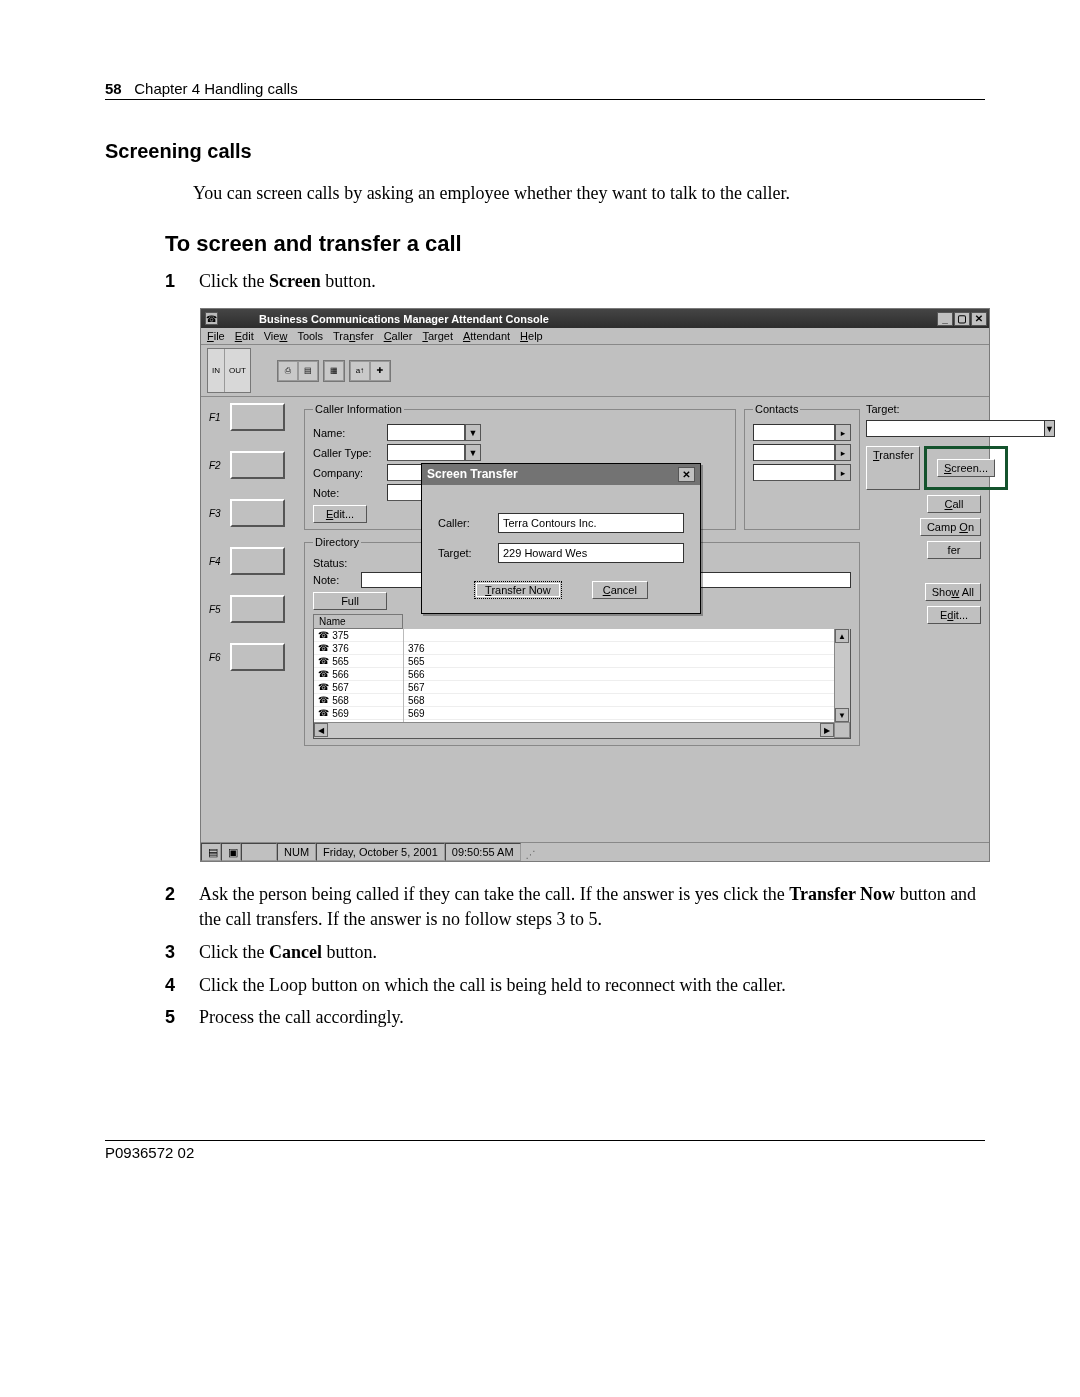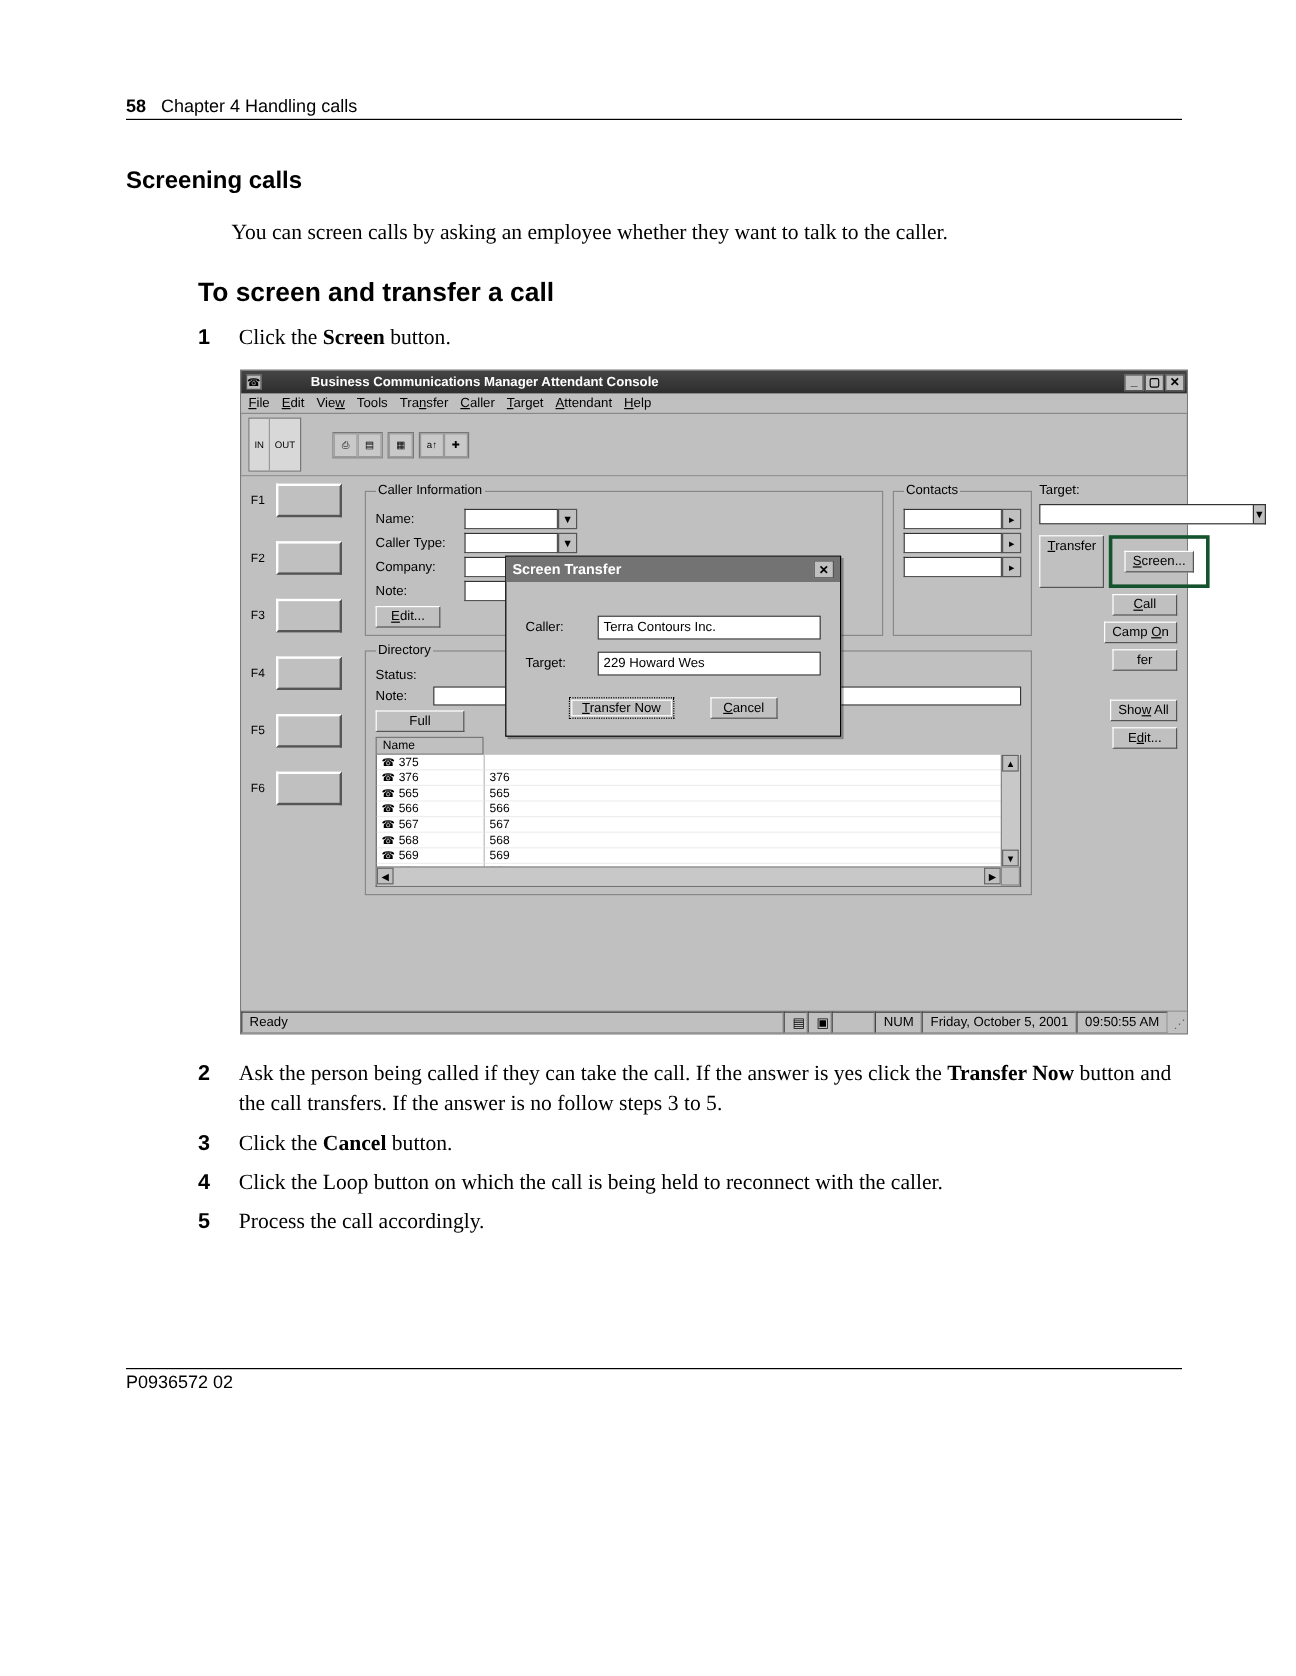--- a/index.html
+++ b/index.html
@@ -41,21 +41,21 @@
   .menuitem .ul { text-decoration: underline; }
   .toolbar { display:flex; align-items:center; gap:4px; padding:3px 6px; border-bottom:1px solid #888; }
   .tb-group { display:flex; border:1px solid #777; background:#d4d4d4; }
   .tb-btn { width:20px; height:20px; border:1px solid #999; background:#c9c9c9; font-size:8px; display:flex; align-items:center; justify-content:center; }
   .tb-inout { display:flex; border:1px solid #777; }
   .tb-inout span { font-size:8px; padding:17px 4px; background:#d8d8d8; border-right:1px solid #999; }
   .tb-inout span:last-child { border-right:none; }
 
   .main-area { position: relative; display:flex; padding: 6px 8px 90px 8px; background:#c0c0c0; min-height: 415px; }
   .loop-col { width: 95px; }
-  .loop-row { display:flex; align-items:center; gap:5px; margin-bottom: 20px; }
+  .loop-row { display:flex; align-items:center; gap:5px; margin-bottom: 20px; font-style: italic; }
   .loop-label { font-size:10px; width:16px; }
   .loop-btn { width: 55px; height: 28px; border-top:2px solid #fff; border-left:2px solid #fff; border-right:2px solid #555; border-bottom:2px solid #555; background:#c0c0c0; }
 
   fieldset.grp { border:1px solid #888; padding:6px 8px; margin:0 0 6px 0; font-size:11px; position:relative; }
   fieldset.grp > legend { font-size:11px; padding:0 2px; }
 
   .info-col { flex:1; }
   .ci-row { display:flex; align-items:center; gap:6px; margin:3px 0; }
   .ci-label { width:68px; font-size:11px; }
   .combo { display:flex; }
@@ -395,21 +395,20 @@
           <div class="mbtns">
             <span class="btn3d default"><span class="ul">T</span>ransfer Now</span>
             <span class="btn3d"><span class="ul">C</span>ancel</span>
           </div>
         </div>
       </div>
 
     </div>
 
     <div class="statusbar">
-      <div class="cell flex">Ready</div>
       <div class="cell" style="width:20px">▤</div>
       <div class="cell" style="width:20px">▣</div>
       <div class="cell" style="width:36px"></div>
       <div class="cell">NUM</div>
       <div class="cell">Friday, October 5, 2001</div>
       <div class="cell">09:50:55 AM</div>
       <div class="grip">⋰</div>
     </div>
   </div>
 </div>

